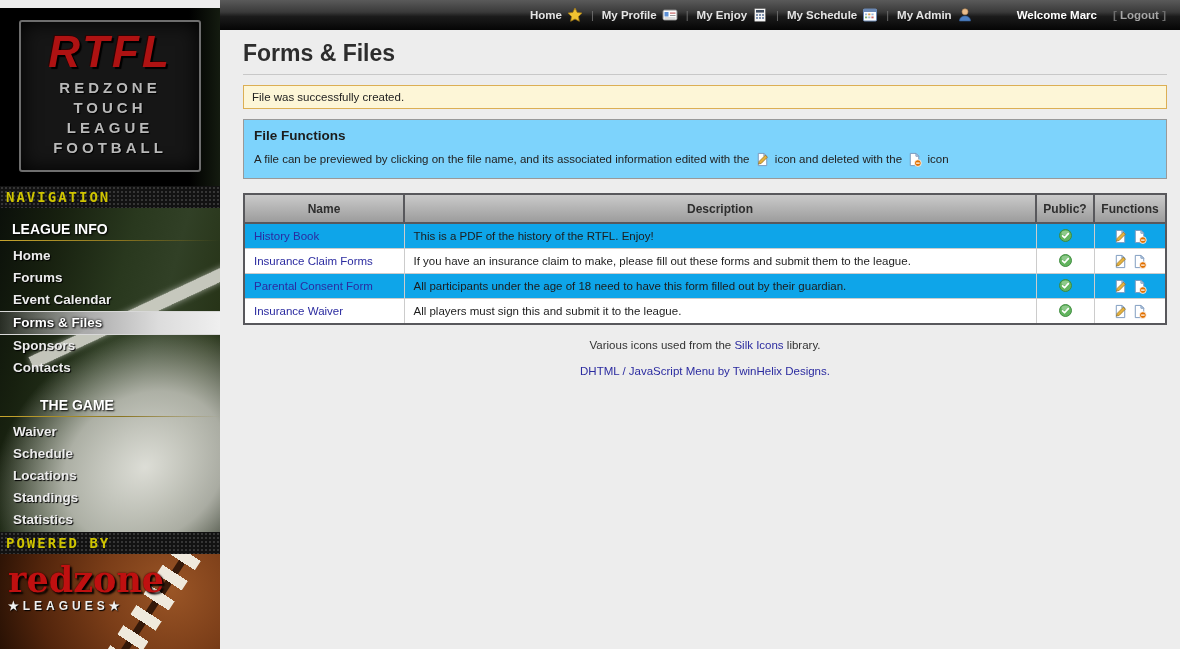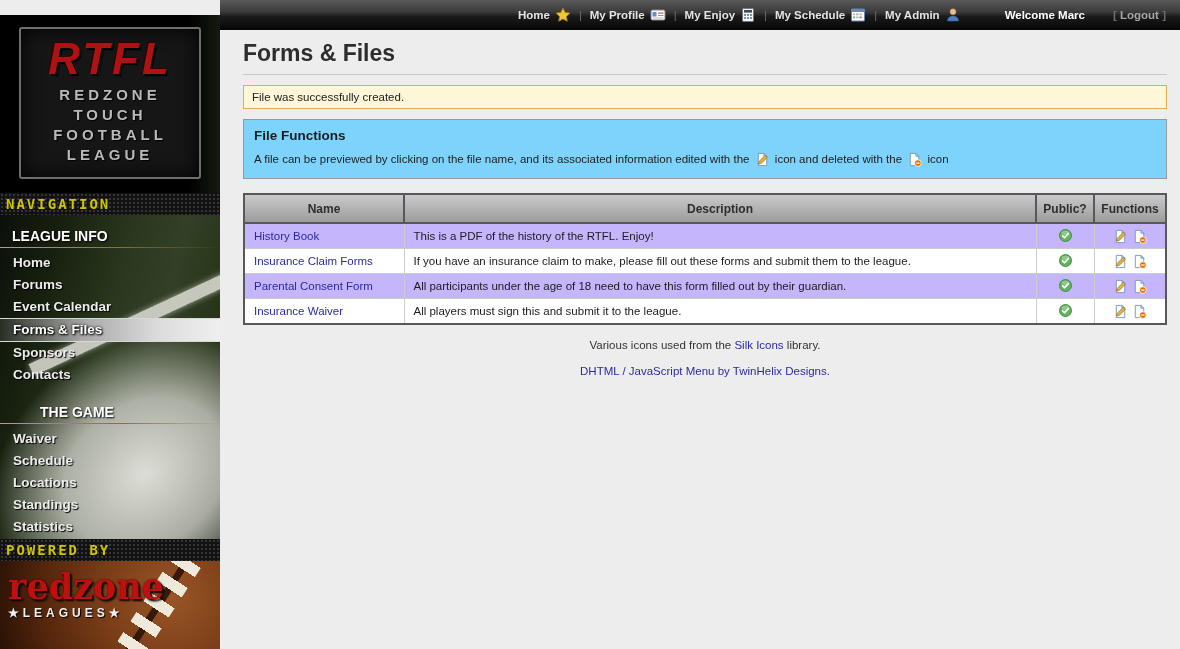--- a/index.html
+++ b/index.html
@@ -1,21 +1,21 @@
 <!DOCTYPE html>
 <html><head>
 <meta charset="utf-8">
 <style>
   html,body{margin:0;padding:0;}
   body{
     width:1180px;height:649px;position:relative;overflow:hidden;
     font-family:"Liberation Sans",sans-serif;background:#ededed;
   }
   
-  #sidebar{position:absolute;left:0;top:15px;width:220px;height:524px;background:#000;z-index:3;}
+  #sidebar{position:absolute;left:0;top:8px;width:220px;height:524px;background:#000;z-index:3;}
   .logo-section{height:178px;background:linear-gradient(90deg,#000 0 86%,#141b10 100%);}
   .logo-box{width:178px;height:148px;margin:0 auto;position:relative;top:12px;
     background:#161616;border:2px solid #6e6e6e;border-radius:3px;text-align:center;
     box-shadow:inset 0 0 20px #000;cursor:pointer;}
   .logo-acronym{font-style:italic;font-weight:bold;font-size:44px;line-height:52px;
     color:#ae1212;letter-spacing:3px;margin-top:4px;
     text-shadow:2px 2px 1px #000,-1px -1px 0 #2a0404;}
   .logo-lines{color:#b9b9b9;font-weight:bold;font-size:15px;letter-spacing:4px;
     line-height:20px;text-shadow:1px 1px 1px #000;}
   .led-strip{height:22px;line-height:23px;padding-left:6px;box-sizing:border-box;
@@ -59,21 +59,21 @@
   
   #topbar{position:absolute;left:220px;top:0;width:960px;height:30px;box-sizing:border-box;
     background:linear-gradient(#5a5a5a 0%,#3a3a3a 40%,#1b1b1b 55%,#050505 100%);
     display:flex;align-items:center;padding-right:14px;z-index:2;}
   .topbar-spacer{flex:1;}
   .topbar-item{display:flex;align-items:center;color:#e4e4e4;font-weight:bold;
     font-size:11.5px;cursor:pointer;white-space:nowrap;}
   .topbar-item .ic16{margin-left:5px;}
   .topbar-sep{color:#6f6f6f;margin:0 8px;font-size:11px;}
   .topbar-welcome{color:#fff;font-weight:bold;font-size:11.5px;margin-left:44px;white-space:nowrap;}
-  .topbar-logout{color:#a6a6a6;font-weight:bold;font-size:11.5px;margin-left:28px;cursor:pointer;white-space:nowrap;}
+  .topbar-logout{color:#a6a6a6;font-weight:bold;font-size:11.5px;margin-left:16px;cursor:pointer;white-space:nowrap;}
   .bracket{color:#6d6d6d;font-weight:bold;}
   
   #main{position:absolute;left:220px;top:30px;width:960px;height:619px;box-sizing:border-box;
     background:#ededed;padding:8px 13px 0 23px;}
   .page-title{margin:2px 0 0 0;font-size:23px;color:#2d2d2d;font-weight:bold;}
   .title-rule{border:none;border-top:1px solid #c8c8c8;margin:7px 0 0 0;}
   .notice{margin-top:10px;background:#fdf6d7;border:1px solid #dcaf54;padding:5px 8px;
     font-size:11.5px;color:#222;}
   .func-box{margin-top:10px;background:#7dd3fc;border:1px solid #999;padding:8px 10px 11px;}
   .func-title{font-size:13.5px;font-weight:bold;color:#1c1c1c;}
@@ -81,21 +81,21 @@
   .square-bullet{width:3px;height:3px;background:#333;margin-right:9px;}
   .func-link{color:#2b2ba0;font-size:12px;margin-left:5px;cursor:pointer;}
   .func-help{margin-top:9px;font-size:11.5px;color:#222;}
   .func-help .ic14{vertical-align:-4px;margin:0 2px;}
   .ic14{width:15px;height:15px;}
   .ic16{width:16px;height:16px;}
   .files-table{width:100%;margin-top:14px;border-collapse:collapse;border:2px solid #58585c;}
   .files-table th{background:linear-gradient(#cacaca,#9c9c9c);border:2px solid #58585c;
     font-size:12px;color:#2e2e2e;height:27px;padding:0 6px;font-weight:bold;}
   .files-table td{border:1px solid #ccc;font-size:11.5px;padding:5px 9px;color:#1c1c1c;height:14px;}
-  .files-table tr.odd{background:#c4b5fd;}
+  .files-table tr.odd{background:#0ea5e9;}
   .files-table tr.even{background:#fff;}
   td.name-cell a{color:#2b2ba0;text-decoration:none;cursor:pointer;}
   td.center-cell{text-align:center;padding:3px 0;}
   .fn-icons{display:flex;justify-content:center;gap:4px;}
   .fn-icons svg{cursor:pointer;}
   .footer-line{text-align:center;font-size:11.5px;color:#333;margin-top:14px;}
   .footer-line a{color:#2b2ba0;cursor:pointer;text-decoration:none;text-align:center;}
   .footer-line.blue{color:#2b2ba0;}
 </style>
 </head>
@@ -166,22 +166,22 @@
     </symbol>
   </defs>
 </svg>
 
 <div id="sidebar">
   <div class="logo-section">
     <div class="logo-box">
       <div class="logo-acronym">RTFL</div>
       <div class="logo-lines">REDZONE</div>
       <div class="logo-lines">TOUCH</div>
+      <div class="logo-lines">LEAGUE</div>
       <div class="logo-lines">FOOTBALL</div>
-      <div class="logo-lines">LEAGUE</div>
     </div>
   </div>
   <div class="led-strip">NAVIGATION</div>
   <div class="field-nav">
     <div class="nav-inner">
       <div class="nav-section-title">LEAGUE INFO</div>
       <div class="nav-underline"></div>
       <ul class="nav-list">
         <li class="nav-item">Home</li>
         <li class="nav-item">Forums</li>

